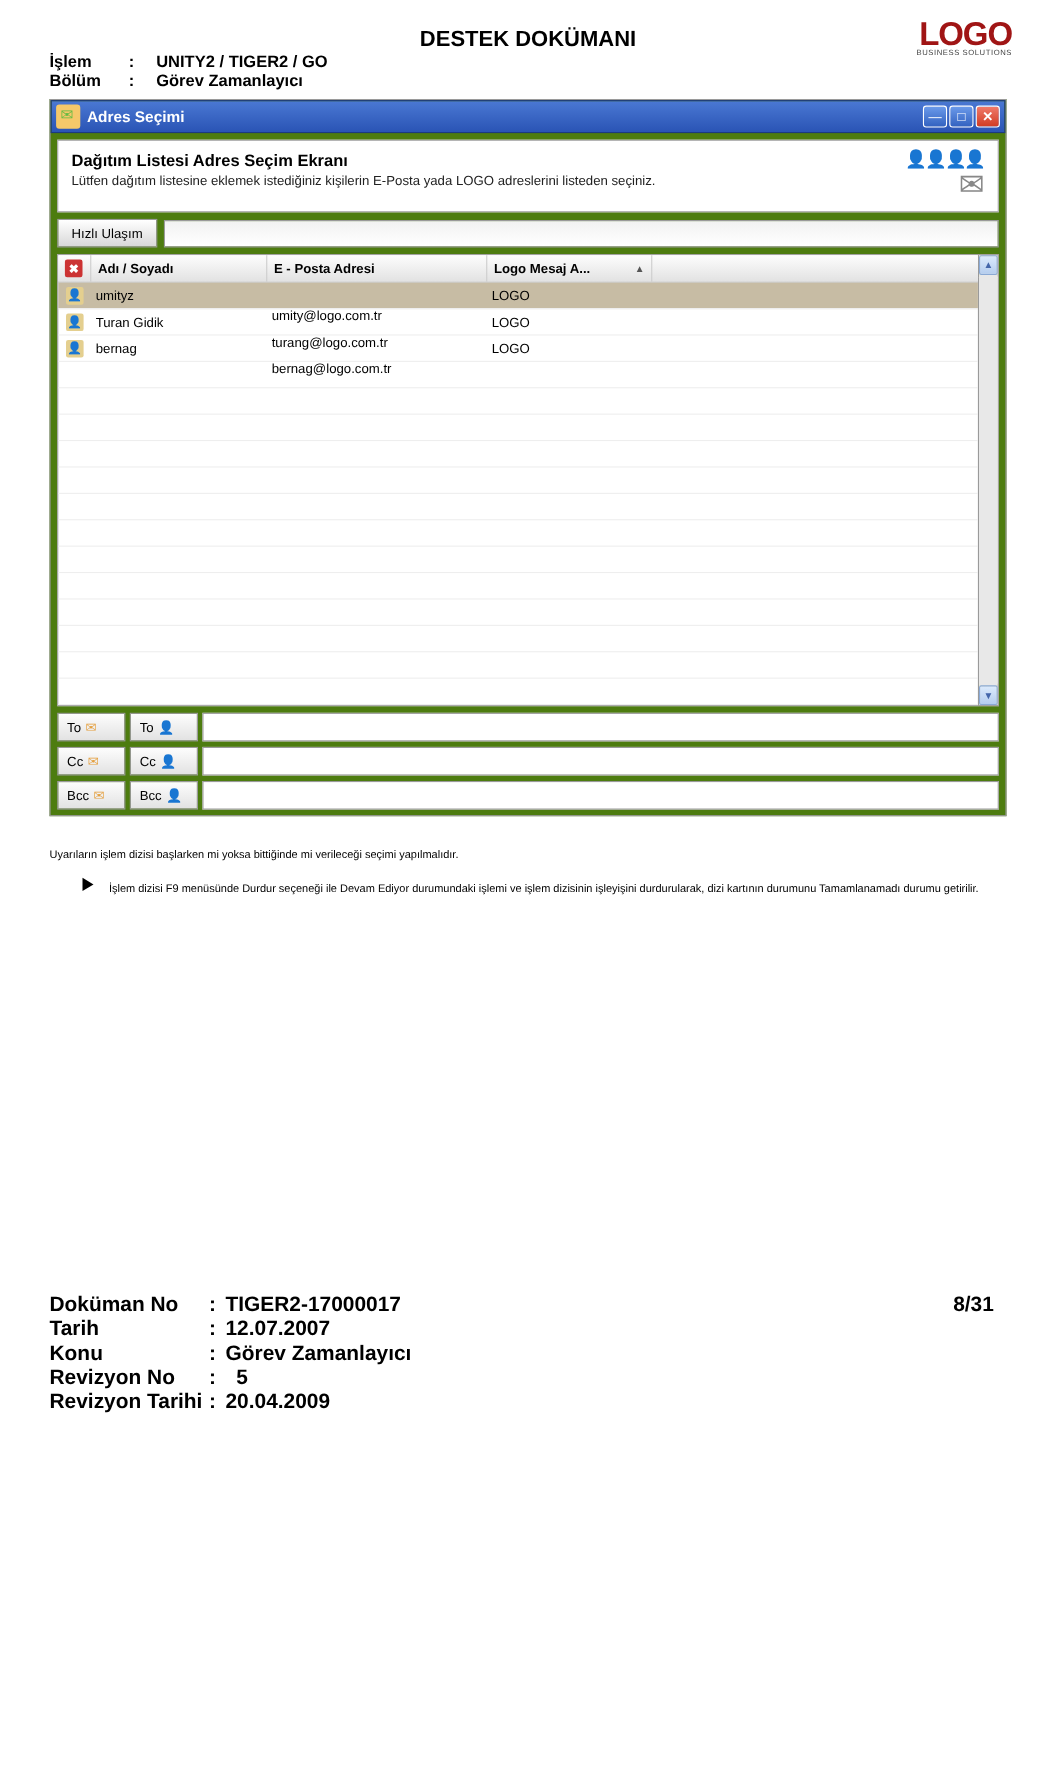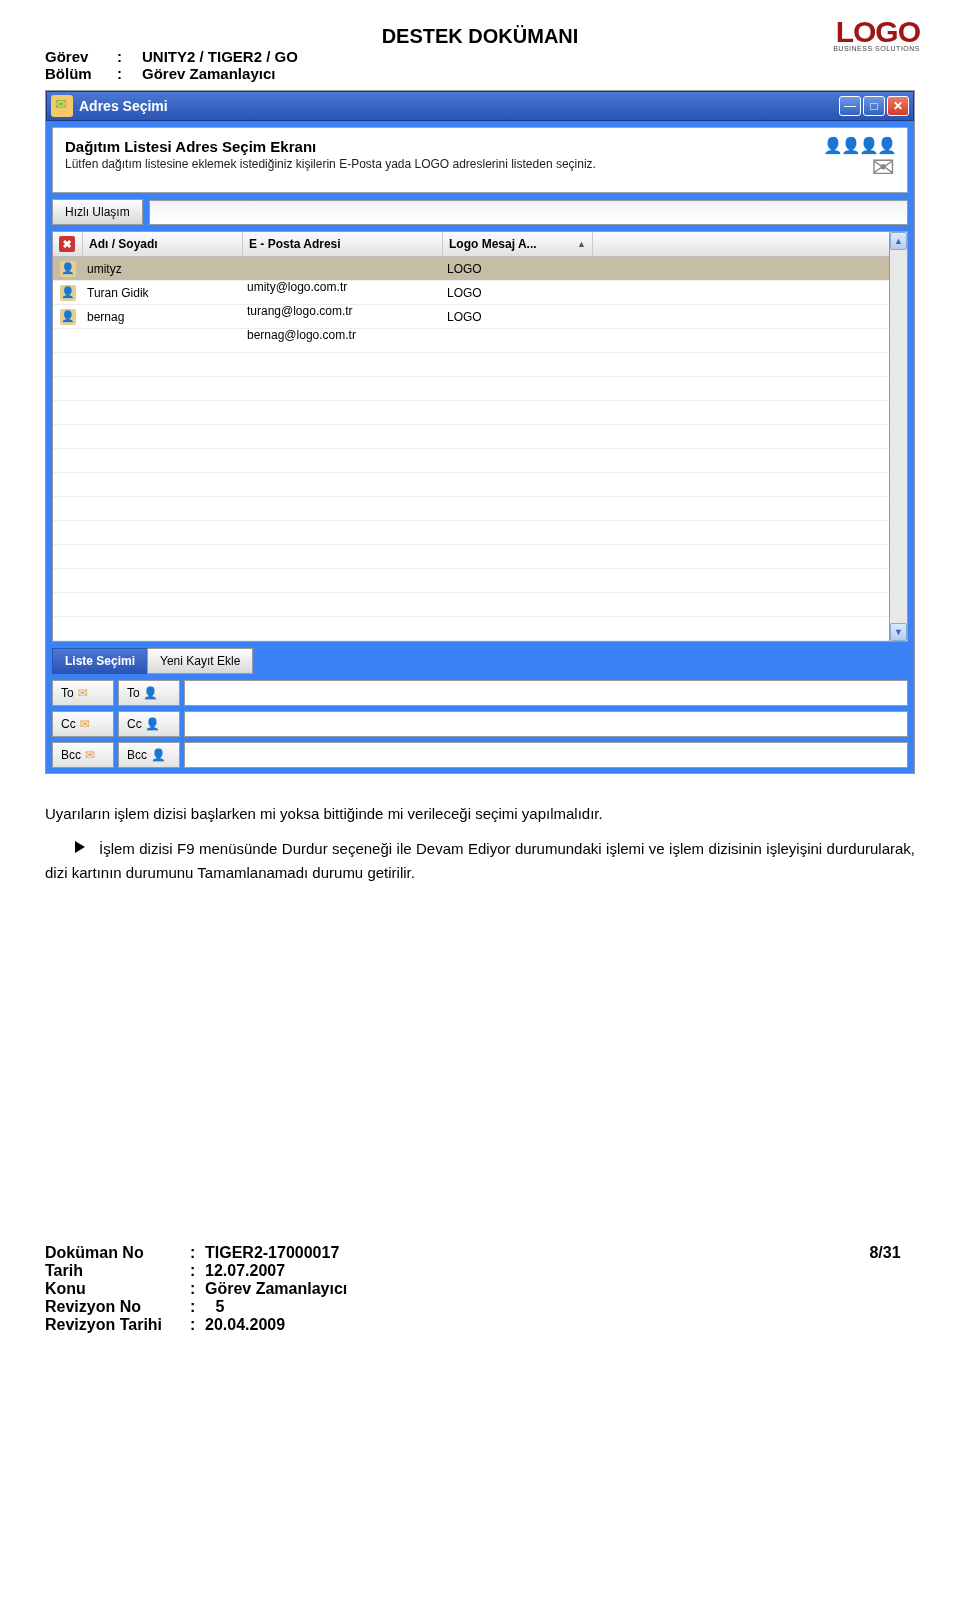--- a/index.html
+++ b/index.html
@@ -36,21 +36,21 @@
   .meta {
     font-size: 15px;
     font-weight: bold;
     margin-bottom: 8px;
   }
   .meta-row { display: flex; }
   .meta-label { width: 72px; }
   .meta-colon { width: 25px; }
   .window {
     border: 1px solid #9a9a9a;
-    background: #3b82f6;
+    background: #4d7c0f;
     margin-top: 3px;
   }
   .titlebar {
     background: linear-gradient(#4a78d3, #2a54b5);
     color: #fff;
     height: 30px;
     display: flex;
     align-items: center;
     padding: 0 4px;
     border: 1px solid #1c3a80;
@@ -260,39 +260,39 @@
   }
   .rbtn .env-sm { color: #e4a040; font-size: 12px; }
   .rbtn .pers-sm { color: #a33; font-size: 12px; }
   .rinput {
     flex: 1;
     border: 1px solid #9a9a9a;
     background: #fff;
     height: 26px;
   }
   .body-text {
-    font-size: 15px;
+    font-size: 10px;
     line-height: 1.55;
     margin-top: 28px;
     text-align: justify;
   }
   .body-text p { margin-bottom: 12px; }
   .arrow-bullet {
     display: inline-block;
     width: 0; height: 0;
     border-top: 6px solid transparent;
     border-bottom: 6px solid transparent;
     border-left: 10px solid #000;
     margin-right: 14px;
     margin-left: 30px;
     vertical-align: 1px;
   }
   .footer {
     margin-top: 360px;
-    font-size: 16px;
+    font-size: 19px;
     font-weight: bold;
   }
   .footer-row {
     display: flex;
   }
   .footer-label { width: 145px; }
   .footer-colon { width: 15px; }
   .footer-val { flex: 1; }
   .footer-pg { text-align: center; width: 60px; }
 </style>
@@ -301,21 +301,21 @@
 
 <div class="logo-area">
   <div class="logo-text">LOGO</div>
   <div class="logo-sub">BUSINESS SOLUTIONS</div>
 </div>
 
 <div class="doc-header">DESTEK DOKÜMANI</div>
 
 <div class="meta">
   <div class="meta-row">
-    <span class="meta-label">Görev</span>
+    <span class="meta-label">İşlem</span>
     <span class="meta-colon">:</span>
     <span>UNITY2 / TIGER2 / GO</span>
   </div>
   <div class="meta-row">
     <span class="meta-label">Bölüm</span>
     <span class="meta-colon">:</span>
     <span>Görev Zamanlayıcı</span>
   </div>
 </div>
 
@@ -464,24 +464,20 @@
           </div>
         </div>
     </div>
     <div class="scrollbar">
       <div class="sbtn">▲</div>
       <div class="sbtn track"></div>
       <div class="sbtn">▼</div>
     </div>
   </div>
 
-  <div class="tabs">
-    <div class="tab active">Liste Seçimi</div>
-    <div class="tab">Yeni Kayıt Ekle</div>
-  </div>
 
   <div class="recipients" id="recipients-container">
       <div class="rrow">
         <div class="rbtn">To <span class="env-sm">✉</span></div>
         <div class="rbtn">To <span class="pers-sm">👤</span></div>
         <input class="rinput" style="">
       </div>
       <div class="rrow">
         <div class="rbtn">Cc <span class="env-sm">✉</span></div>
         <div class="rbtn">Cc <span class="pers-sm">👤</span></div>

